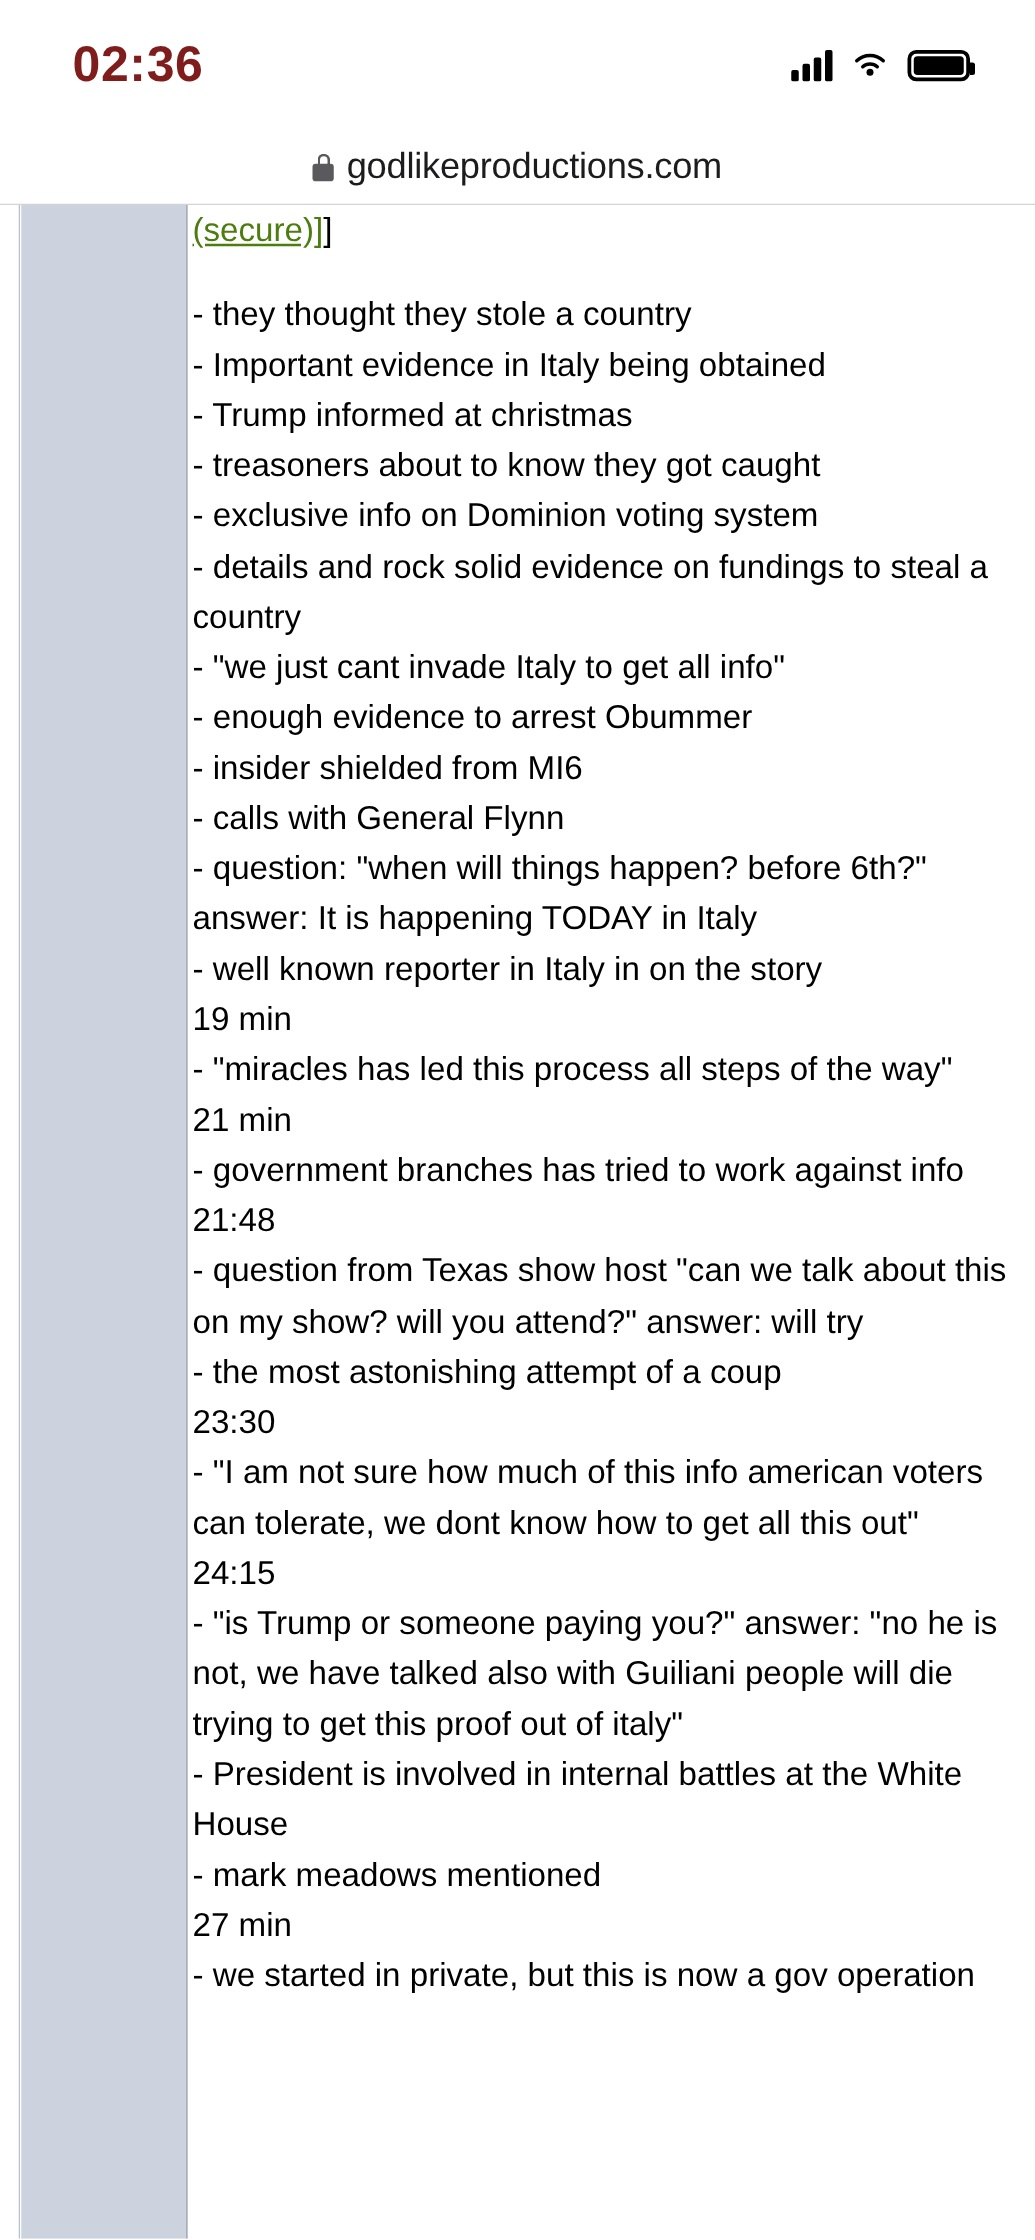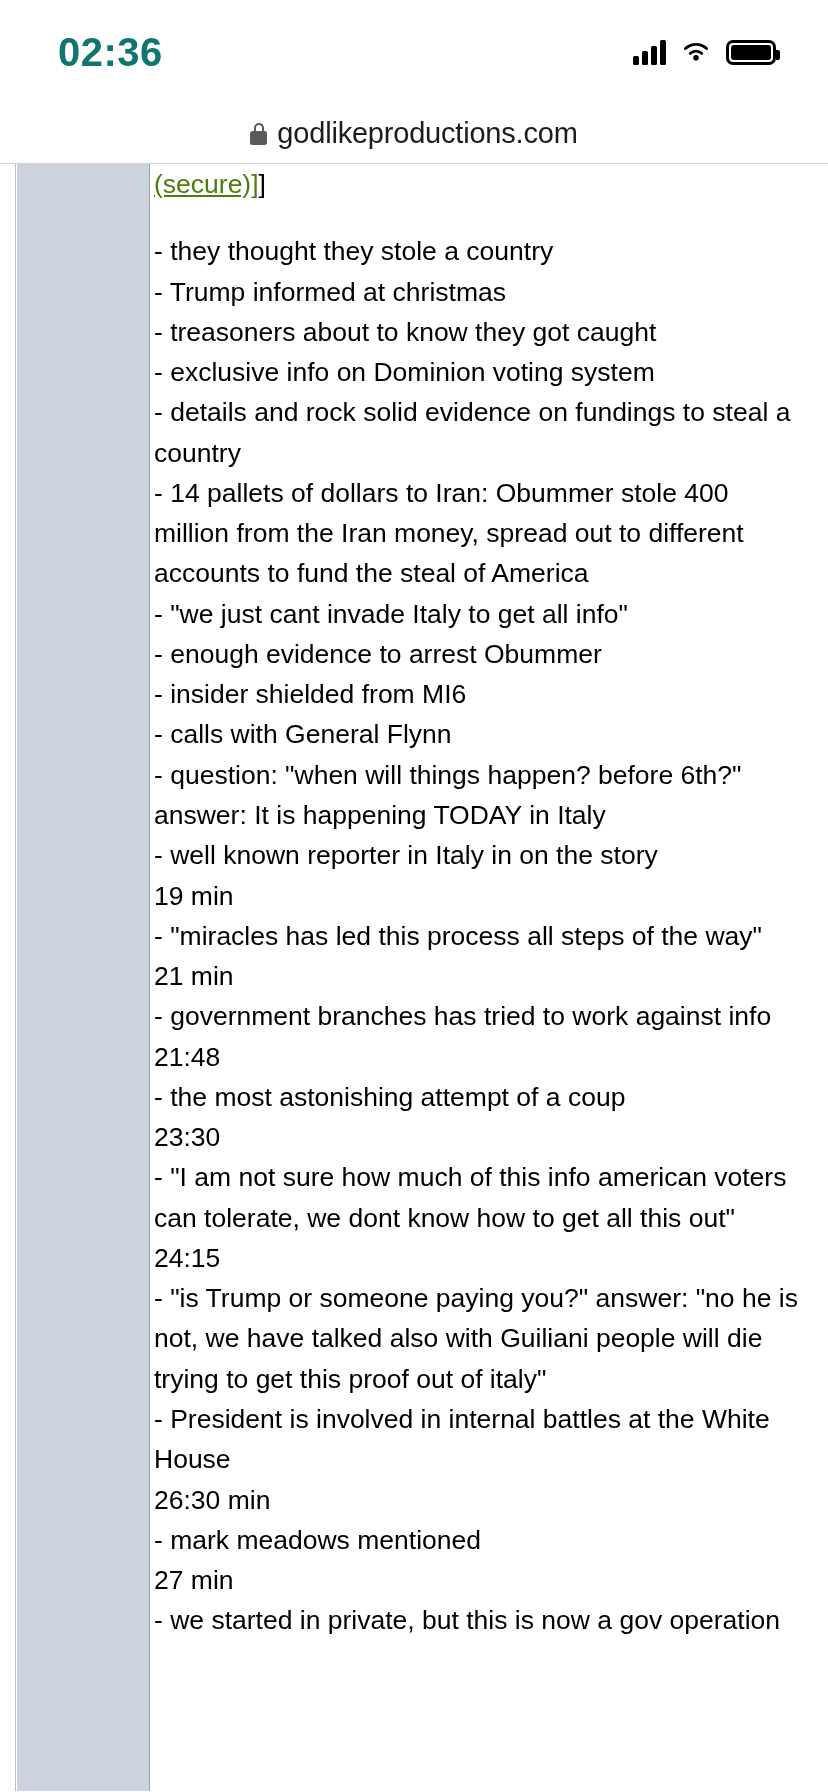--- a/index.html
+++ b/index.html
@@ -17,21 +17,21 @@
     background: #ffffff;
     display: flex;
     align-items: center;
     justify-content: space-between;
     padding: 0 52px 0 58px;
   }
   .status-time {
     font-size: 40px;
     font-weight: bold;
     letter-spacing: 0.5px;
-    color: #0f766e;
+    color: #7f1d1d;
   }
   .status-right {
     display: flex;
     align-items: center;
     gap: 14px;
   }
   .signal-bars { display: flex; align-items: flex-end; gap: 3px; height: 26px; }
   .signal-bars i { display: block; width: 6px; background: #000; border-radius: 1.5px; }
   .signal-bars i:nth-child(1) { height: 9px; }
   .signal-bars i:nth-child(2) { height: 14px; }
@@ -176,43 +176,43 @@
     <div class="post">
 
       <div>
         <span class="link">(secure)]</span><span>]</span>
       </div>
 
       <div class="spacer"></div>
 
       <div>
         <p class="para">- they thought they stole a country</p>
+        <p class="para">- Important evidence in Italy being obtained</p>
         <p class="para">- Trump informed at christmas</p>
         <p class="para">- treasoners about to know they got caught</p>
         <p class="para">- exclusive info on Dominion voting system</p>
         <p class="para">- details and rock solid evidence on fundings to steal a country</p>
-        <p class="para">- 14 pallets of dollars to Iran: Obummer stole 400 million from the Iran money, spread out to different accounts to fund the steal of America</p>
         <p class="para">- "we just cant invade Italy to get all info"</p>
         <p class="para">- enough evidence to arrest Obummer</p>
         <p class="para">- insider shielded from MI6</p>
         <p class="para">- calls with General Flynn</p>
         <p class="para">- question: "when will things happen? before 6th?" answer: It is happening TODAY in Italy</p>
         <p class="para">- well known reporter in Italy in on the story</p>
         <p class="para">19 min</p>
         <p class="para">- "miracles has led this process all steps of the way"</p>
         <p class="para">21 min</p>
         <p class="para">- government branches has tried to work against info</p>
         <p class="para">21:48</p>
+        <p class="para">- question from Texas show host "can we talk about this on my show? will you attend?" answer: will try</p>
         <p class="para">- the most astonishing attempt of a coup</p>
         <p class="para">23:30</p>
         <p class="para">- "I am not sure how much of this info american voters can tolerate, we dont know how to get all this out"</p>
         <p class="para">24:15</p>
         <p class="para">- "is Trump or someone paying you?" answer: "no he is not, we have talked also with Guiliani people will die trying to get this proof out of italy"</p>
         <p class="para">- President is involved in internal battles at the White House</p>
-        <p class="para">26:30 min</p>
         <p class="para">- mark meadows mentioned</p>
         <p class="para">27 min</p>
         <p class="para">- we started in private, but this is now a gov operation</p>
 
       </div>
 
     </div>
   </div>
 </div>
 

